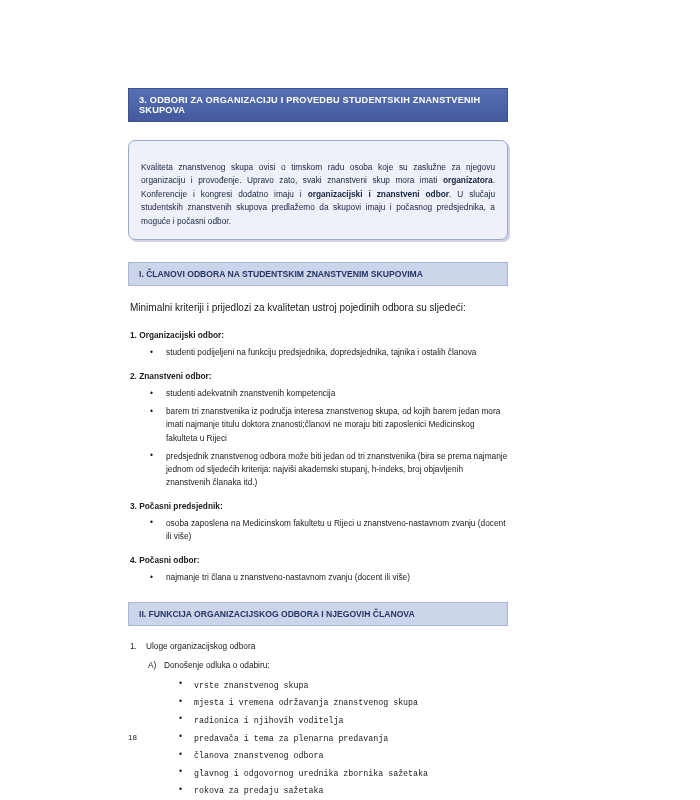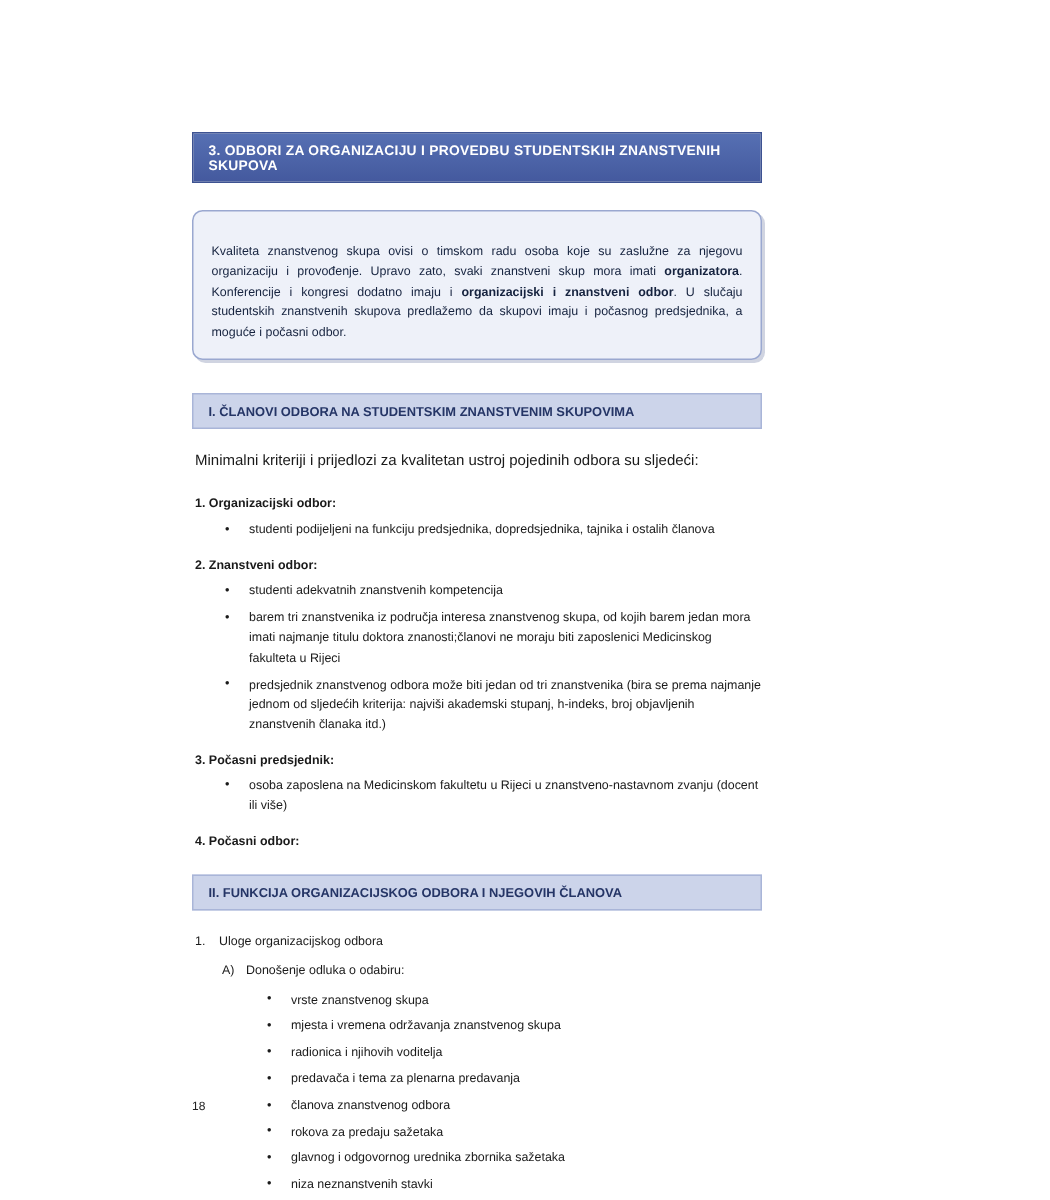--- a/index.html
+++ b/index.html
@@ -120,20 +120,21 @@
   .sub-item .marker {
     position: absolute;
     left: 18px;
     top: 0;
   }
   ul.bullets.deep {
     padding-left: 48px;
   }
   ul.bullets.deep > li {
     margin-bottom: 4.5px;
+    font-family: Liberation Mono, monospace;
   }
   
   .folio {
     position: absolute;
     left: 128px;
     bottom: 58px;
     font-size: 8px;
     color: #222;
   }
 </style>
@@ -171,38 +172,41 @@
   <div class="grp">
     <div class="grp-title">3. Počasni predsjednik:</div>
   </div>
   <ul class="bullets">
     <li>osoba zaposlena na Medicinskom fakultetu u Rijeci u znanstveno-nastavnom zvanju (docent ili više)</li>
   </ul>
 
   <div class="grp">
     <div class="grp-title">4. Počasni odbor:</div>
   </div>
+  <ul class="bullets">
+    <li>najmanje tri člana u znanstveno-nastavnom zvanju (docent ili više)</li>
+  </ul>
 
   <div class="section-bar" style="margin-top:18px;">II. FUNKCIJA ORGANIZACIJSKOG ODBORA I NJEGOVIH ČLANOVA</div>
 
   <div class="num-list">
     <div class="num-item">
       <span class="marker">1.</span>
       <span>Uloge organizacijskog odbora</span>
     </div>
     <div class="sub-item">
       <span class="marker">A)</span>
       <span>Donošenje odluka o odabiru:</span>
     </div>
     <ul class="bullets deep">
       <li>vrste znanstvenog skupa</li>
       <li>mjesta i vremena održavanja znanstvenog skupa</li>
       <li>radionica i njihovih voditelja</li>
       <li>predavača i tema za plenarna predavanja</li>
       <li>članova znanstvenog odbora</li>
+      <li>glavnog i odgovornog urednika zbornika sažetaka</li>
       <li>rokova za predaju sažetaka</li>
-      <li>glavnog i odgovornog urednika zbornika sažetaka</li>
       <li>niza neznanstvenih stavki</li>
     </ul>
   </div>
 
   <div class="folio">18</div>
 </div>
 
 </body></html>

